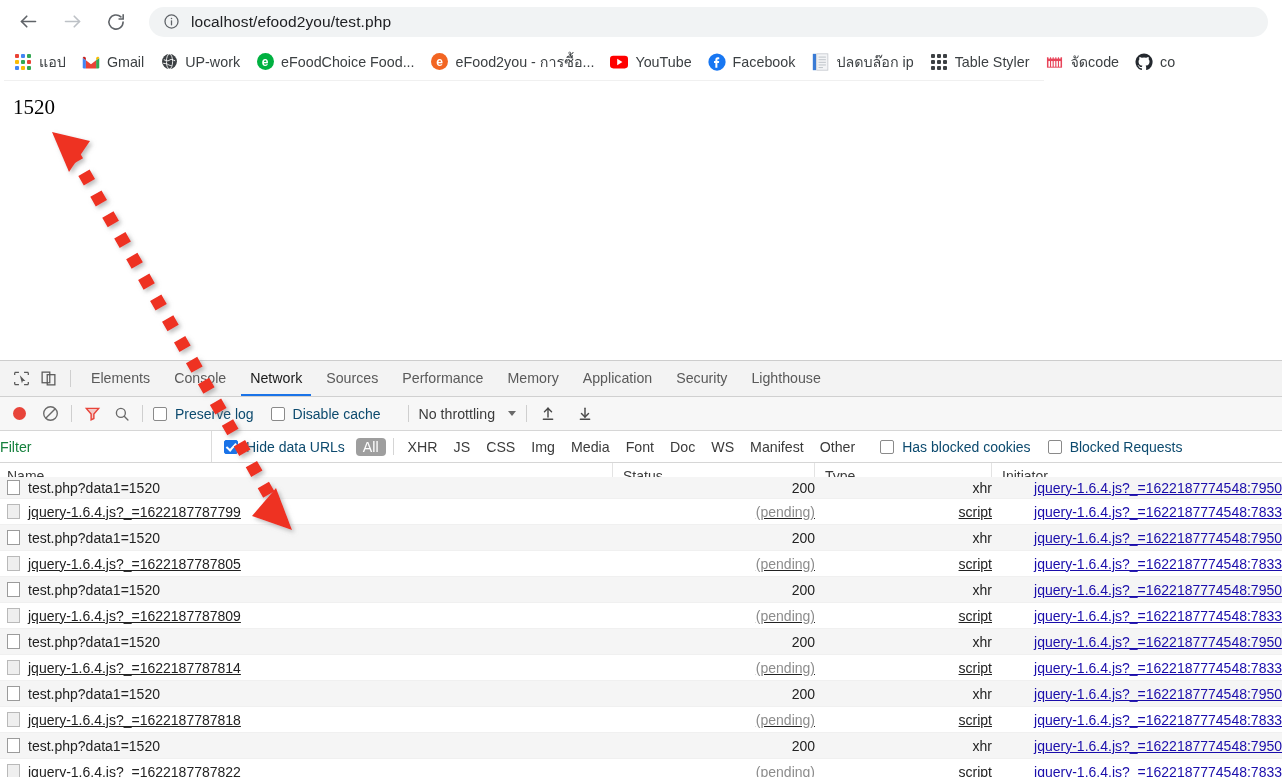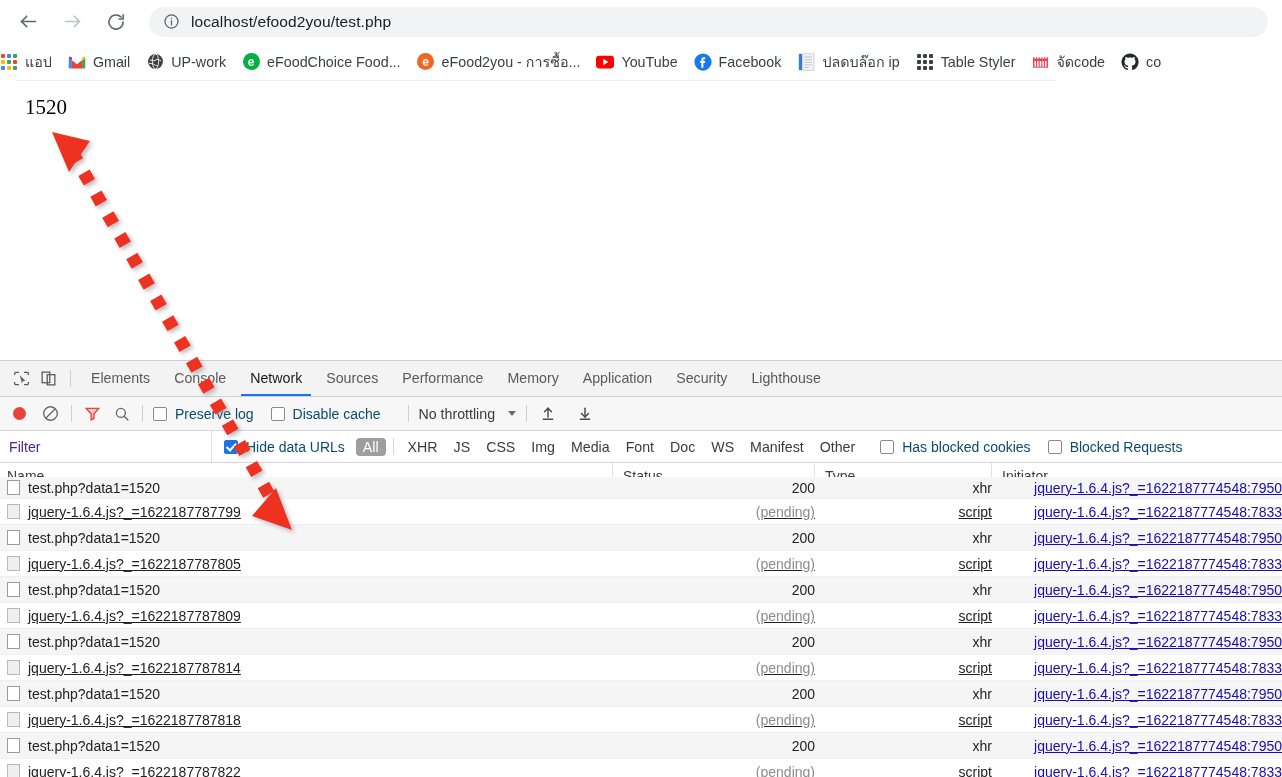--- a/index.html
+++ b/index.html
@@ -54,21 +54,21 @@
     white-space: nowrap;
     font-family: "Liberation Sans", sans-serif;
   }
 
   
   .bookmarks {
     position: absolute; left: 0; top: 43px;
     width: 1282px; height: 37px;
     background: #ffffff;
     display: flex; align-items: center;
-    padding-left: 0;
+    padding-left: 14px;
     overflow: hidden;
     white-space: nowrap;
   }
   .bm {
     display: flex; align-items: center;
     height: 26px;
     padding: 0 7px 0 0;
     margin-right: 9px;
     flex: none;
     color: #3c4043;
@@ -91,21 +91,21 @@
 
   .circ-ico {
     width: 17px; height: 17px; border-radius: 50%;
     display: flex; align-items: center; justify-content: center;
     color: #fff; font-size: 12px; font-weight: bold;
     font-family: "Liberation Sans", sans-serif;
   }
 
   
   .page-content {
-    position: absolute; left: 16px; top: 80px;
+    position: absolute; left: 4px; top: 80px;
     width: 1040px; height: 280px;
     background: #ffffff;
     border-top: 1px solid #f0f0f0;
   }
   .page-text {
     position: absolute; left: 9px; top: 14px;
     font-family: "Liberation Serif", serif;
     font-size: 21px;
     color: #000;
   }
@@ -207,24 +207,23 @@
   
   .dt-filterbar {
     height: 32px;
     display: flex; align-items: center;
     border-bottom: 1px solid #d6d6d6;
     background: #ffffff;
   }
   .filter-input {
     width: 212px; height: 31px;
     display: flex; align-items: center;
-    padding-left: 9px;
     border-right: 1px solid #dcdcdc;
     font-size: 14.2px;
-    color: #4c1d95;
+    color: #15803d;
     flex: none;
     background: #fff;
   }
   .filt-gap { width: 12px; flex: none; }
   .type-pill {
     padding: 1px 7px;
     border-radius: 4px;
     font-size: 14.2px;
     color: #3b3b3b;
     margin-right: 2px;

